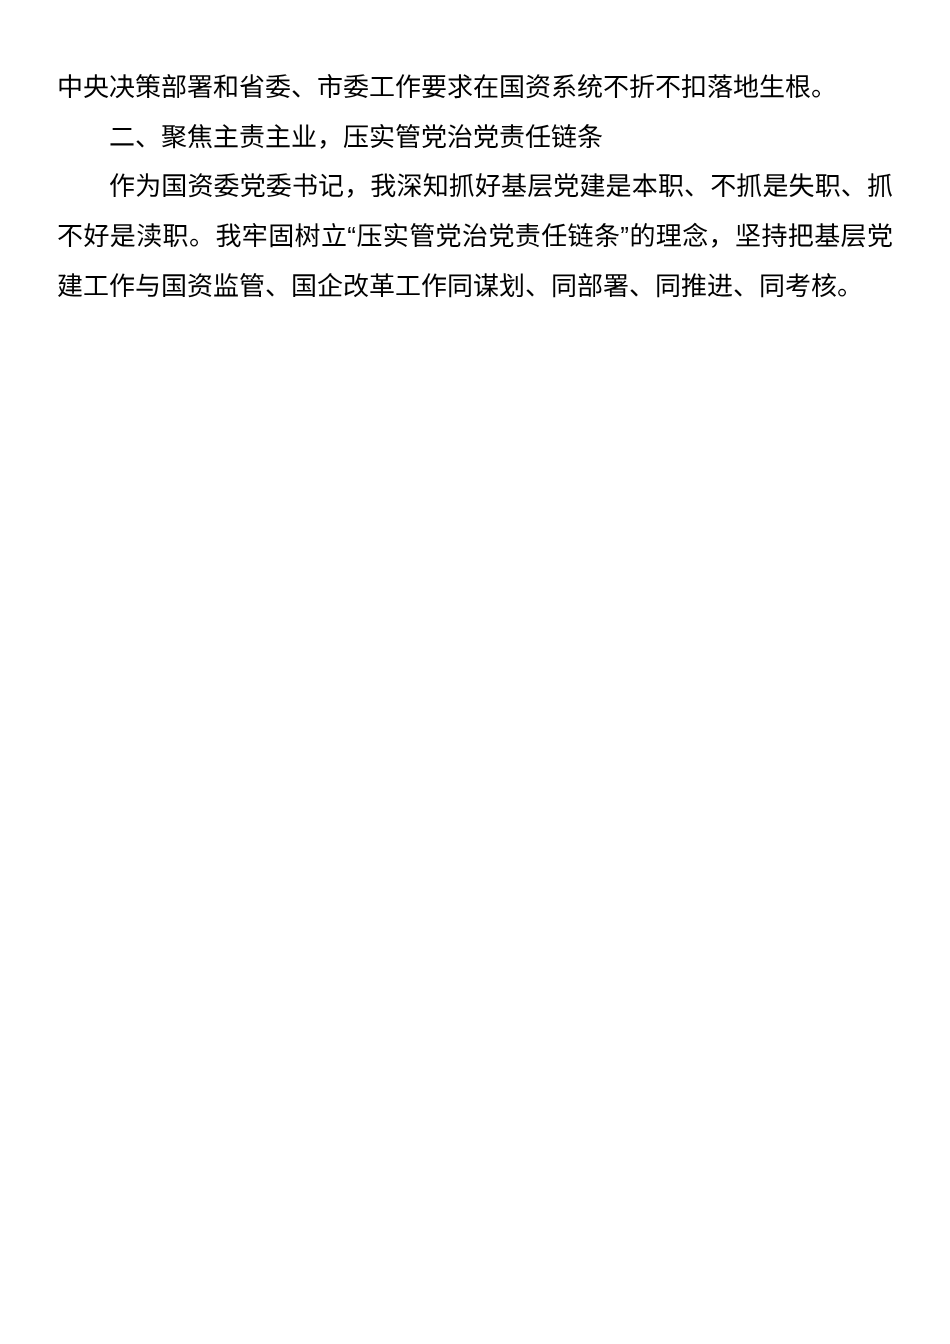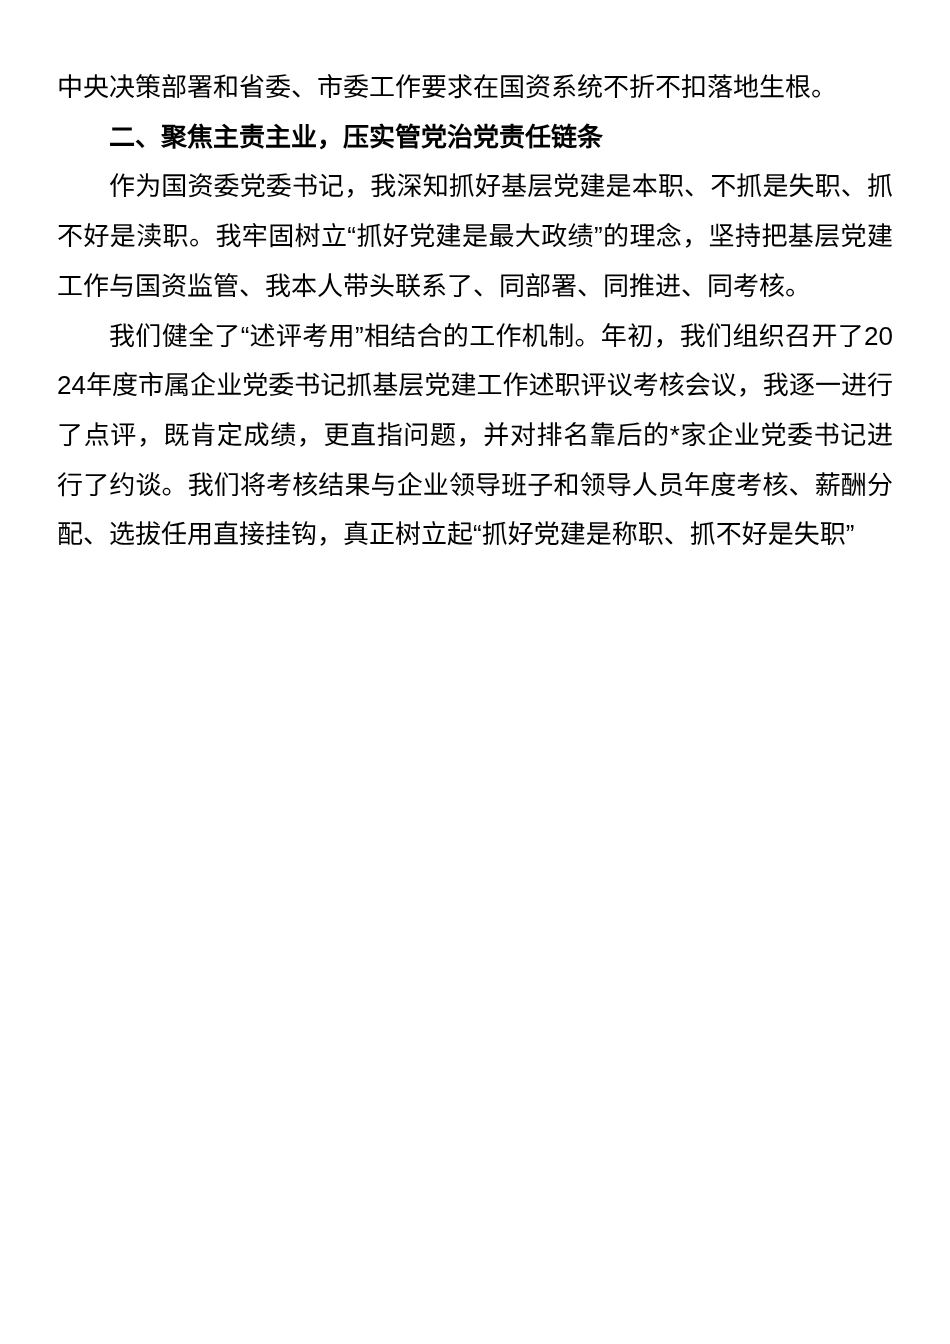--- a/index.html
+++ b/index.html
@@ -26,26 +26,25 @@
     text-align: justify;
     text-justify: inter-ideograph;
     text-indent: 2em;
     word-break: break-all;
     color: #000000;
   }
   .para.continuation {
     text-indent: 0; 
   }
   .para.heading {
-    font-weight: bold;
+    font-weight: normal;
   }
 </style>
 </head>
 <body>
 
 <div class="page">
   <div class="content">
     <p class="para continuation">中央决策部署和省委、市委工作要求在国资系统不折不扣落地生根。</p>
     <p class="para heading">二、聚焦主责主业，压实管党治党责任链条</p>
-    <p class="para">作为国资委党委书记，我深知抓好基层党建是本职、不抓是失职、抓不好是渎职。我牢固树立“抓好党建是最大政绩”的理念，坚持把基层党建工作与国资监管、我本人带头联系了、同部署、同推进、同考核。</p>
-    <p class="para">我们健全了“述评考用”相结合的工作机制。年初，我们组织召开了2024年度市属企业党委书记抓基层党建工作述职评议考核会议，我逐一进行了点评，既肯定成绩，更直指问题，并对排名靠后的*家企业党委书记进行了约谈。我们将考核结果与企业领导班子和领导人员年度考核、薪酬分配、选拔任用直接挂钩，真正树立起“抓好党建是称职、抓不好是失职”</p>
+    <p class="para">作为国资委党委书记，我深知抓好基层党建是本职、不抓是失职、抓不好是渎职。我牢固树立“压实管党治党责任链条”的理念，坚持把基层党建工作与国资监管、国企改革工作同谋划、同部署、同推进、同考核。</p>
   </div>
 </div>
 
 </body></html>

